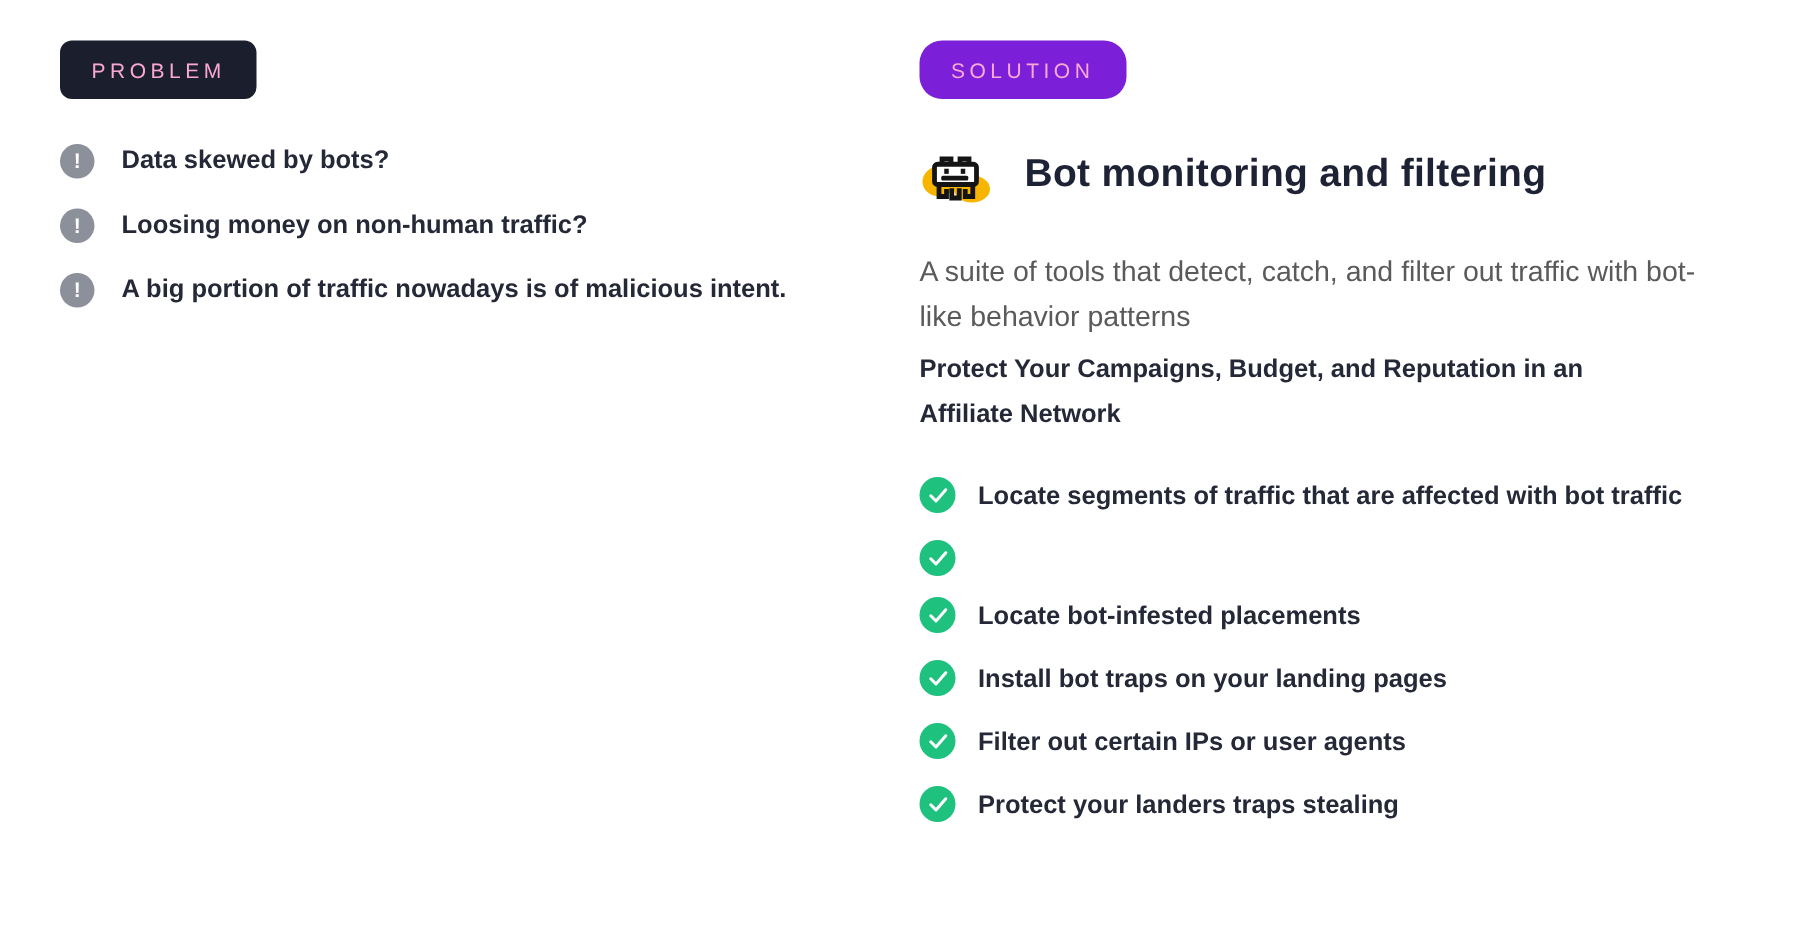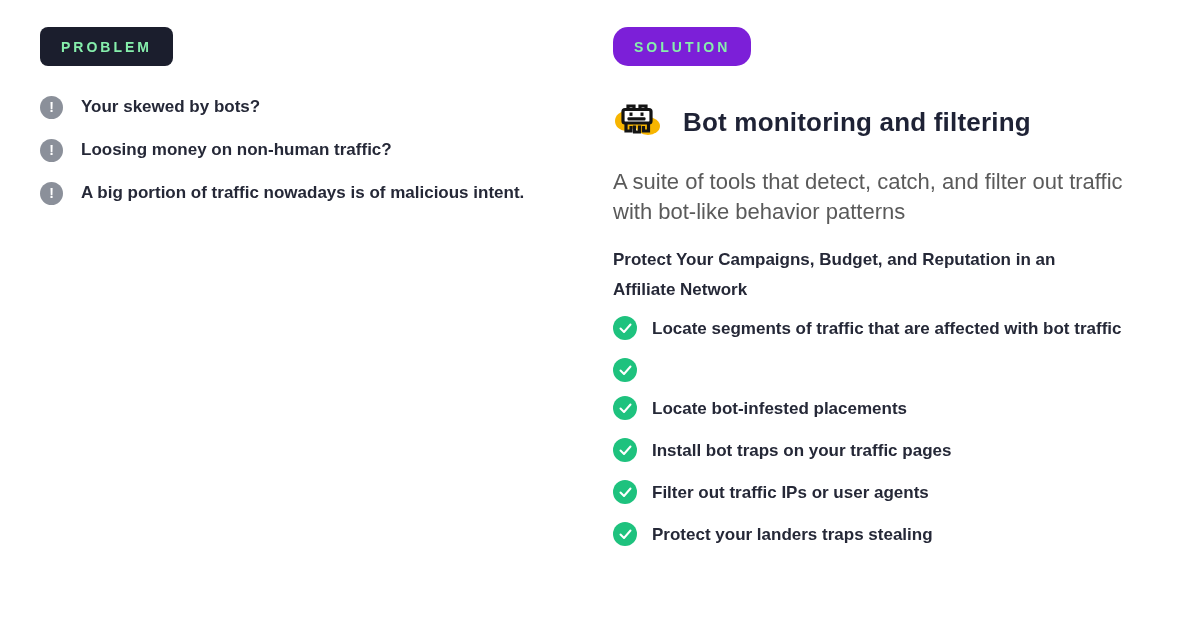--- a/index.html
+++ b/index.html
@@ -21,22 +21,22 @@
   .columns{
     display:grid;
     grid-template-columns:532px 527px;
     column-gap:41px;
     padding:27px 0 0 40px;
   }
   .badge{
     display:inline-block;
     padding:11px 21px 10px 21px;
     border-radius:8px;
-    color:#86efac;
-    font-weight:bold;
+    color:#f9a8d4;
+    font-weight:normal;
     font-size:14px;
     letter-spacing:3px;
     line-height:18px;
   }
   .badge-problem{background:var(--problem-badge-bg);}
   .badge-solution{background:var(--solution-badge-bg);border-radius:15px;}
 
   
   .problem-list{list-style:none;margin-top:29px;}
   .problem-item{
@@ -48,38 +48,38 @@
   .warn-circle{
     flex:0 0 auto;width:23px;height:23px;border-radius:50%;
     background:var(--warn-gray);color:#ffffff;
     display:flex;align-items:center;justify-content:center;
     font-size:14px;font-weight:bold;line-height:1;
   }
 
   
   .heading-row{
     margin-top:34px;
-    display:flex;align-items:center;gap:22px;
+    display:flex;align-items:flex-start;gap:22px;
   }
   .bot-icon{flex:0 0 auto;width:48px;height:44px;}
   .solution-title{
     font-size:26px;font-weight:bold;color:#1e2235;
     letter-spacing:.2px;
   }
   .description{
     margin-top:23px;
-    font-size:22px;line-height:30px;color:var(--text-gray);
+    font-size:19px;line-height:30px;color:var(--text-gray);
     max-width:527px;
   }
   .subheading{
-    margin-top:18px;
+    margin-top:4px;
     font-size:17px;font-weight:bold;line-height:30px;color:var(--text-dark);
     max-width:500px;
   }
-  .check-list{list-style:none;margin-top:8px;}
+  .check-list{list-style:none;margin-top:24px;}
   .check-item{
     display:flex;align-items:flex-start;gap:15px;
     margin-bottom:11px;
     font-size:17px;font-weight:bold;color:var(--text-dark);
     line-height:31px;
   }
   .check-circle{
     flex:0 0 auto;width:24px;height:24px;border-radius:50%;
     background:var(--check-green);
     display:flex;align-items:center;justify-content:center;
@@ -90,21 +90,21 @@
 </head>
 <body>
 
 <div class="columns">
 
   <div class="col-left">
     <span class="badge badge-problem">PROBLEM</span>
     <ul class="problem-list">
       <li class="problem-item">
         <span class="warn-circle">!</span>
-        <span>Your skewed by bots?</span>
+        <span>Data skewed by bots?</span>
       </li>
       <li class="problem-item">
         <span class="warn-circle">!</span>
         <span>Loosing money on non-human traffic?</span>
       </li>
       <li class="problem-item">
         <span class="warn-circle">!</span>
         <span>A big portion of traffic nowadays is of malicious intent.</span>
       </li>
     </ul>
@@ -159,29 +159,29 @@
             </svg>
           </span>
         <span>Locate bot-infested placements</span>
       </li>
       <li class="check-item">
         <span class="check-circle">
             <svg viewBox="0 0 13 11">
               <path d="M1.5 5.5 L5 9 L11.5 1.5" fill="none" stroke="#ffffff" stroke-width="2" stroke-linecap="round" stroke-linejoin="round"></path>
             </svg>
           </span>
-        <span>Install bot traps on your traffic pages</span>
+        <span>Install bot traps on your landing pages</span>
       </li>
       <li class="check-item">
         <span class="check-circle">
             <svg viewBox="0 0 13 11">
               <path d="M1.5 5.5 L5 9 L11.5 1.5" fill="none" stroke="#ffffff" stroke-width="2" stroke-linecap="round" stroke-linejoin="round"></path>
             </svg>
           </span>
-        <span>Filter out traffic IPs or user agents</span>
+        <span>Filter out certain IPs or user agents</span>
       </li>
       <li class="check-item">
         <span class="check-circle">
             <svg viewBox="0 0 13 11">
               <path d="M1.5 5.5 L5 9 L11.5 1.5" fill="none" stroke="#ffffff" stroke-width="2" stroke-linecap="round" stroke-linejoin="round"></path>
             </svg>
           </span>
         <span>Protect your landers traps stealing</span>
       </li>
     </ul>

